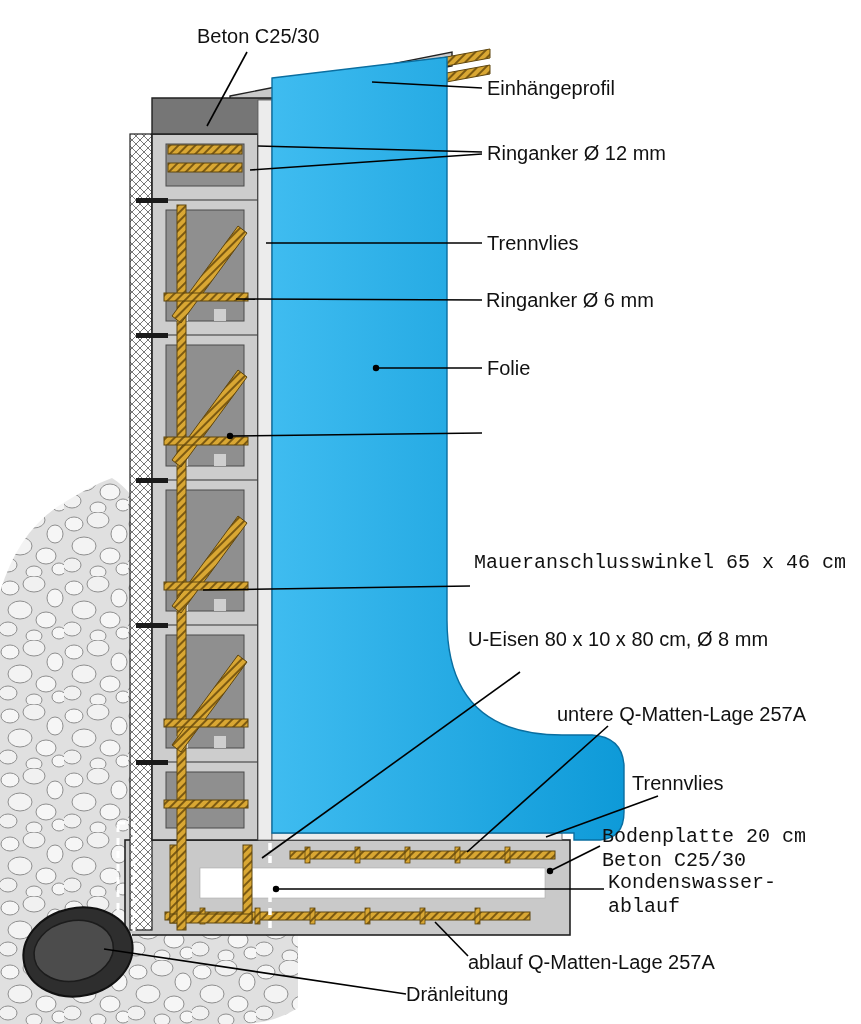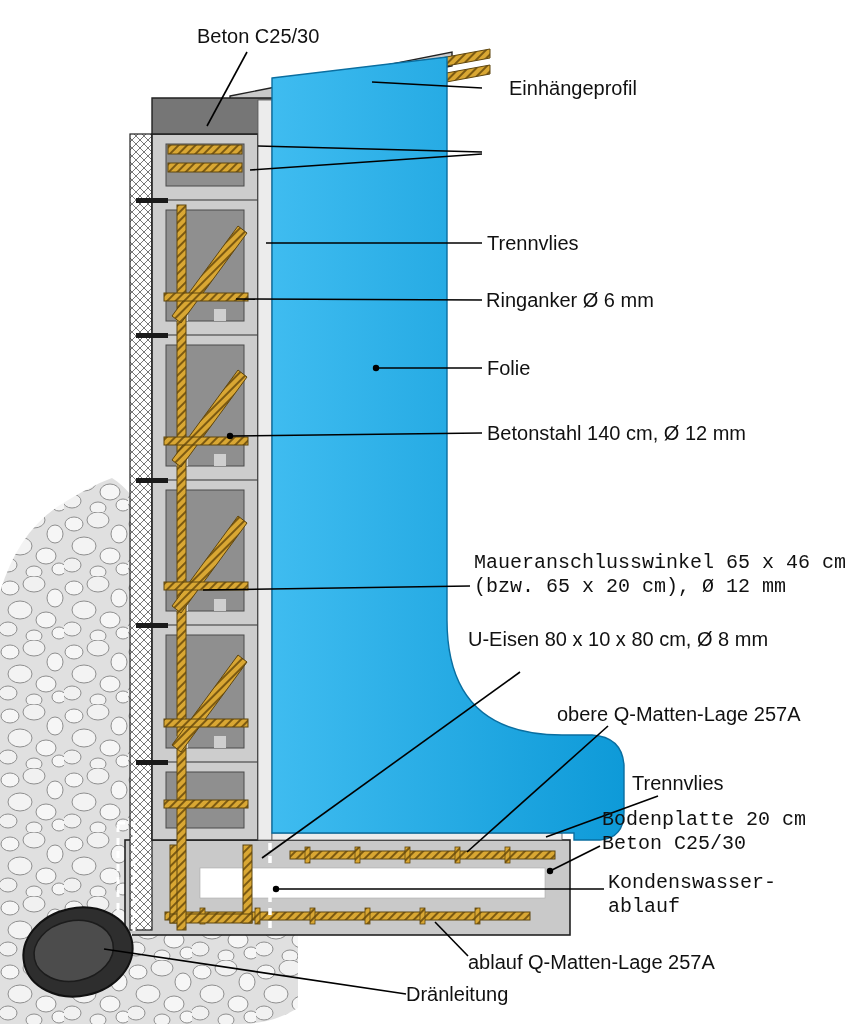--- a/index.html
+++ b/index.html
@@ -184,36 +184,35 @@
     </g>
     <g fill="#000">
       <circle cx="376" cy="368" r="3.2"></circle>
       <circle cx="230" cy="436" r="3.2"></circle>
       <circle cx="550" cy="871" r="3.2"></circle>
       <circle cx="276" cy="889" r="3.2"></circle>
     </g>
   </svg>
 
   <div class="label" style="left:197px;top:24px">Beton C25/30</div>
-  <div class="label" style="left:509px;top:76px">Einhängeprofil</div>
+  <div class="label" style="left:487px;top:76px">Einhängeprofil</div>
+  <div class="label" style="left:487px;top:141px">Ringanker Ø 12 mm</div>
   <div class="label" style="left:487px;top:231px">Trennvlies</div>
   <div class="label" style="left:486px;top:288px">Ringanker Ø 6 mm</div>
   <div class="label" style="left:487px;top:356px">Folie</div>
-  <div class="label" style="left:487px;top:421px">Betonstahl 140 cm, Ø 12 mm</div>
 
   <div class="label" style="left:474px;top:551px">
     <span class="ln">Maueranschlusswinkel 65 x 46 cm</span>
-    <span class="ln">(bzw. 65 x 20 cm), Ø 12 mm</span>
   </div>
 
   <div class="label" style="left:468px;top:627px">U-Eisen 80 x 10 x 80 cm, Ø 8 mm</div>
-  <div class="label" style="left:557px;top:702px">obere Q-Matten-Lage 257A</div>
+  <div class="label" style="left:557px;top:702px">untere Q-Matten-Lage 257A</div>
   <div class="label" style="left:632px;top:771px">Trennvlies</div>
 
-  <div class="label" style="left:602px;top:808px">
+  <div class="label" style="left:602px;top:825px">
     <span class="ln">Bodenplatte 20 cm</span>
     <span class="ln">Beton C25/30</span>
   </div>
 
   <div class="label" style="left:608px;top:871px">
     <span class="ln">Kondenswasser-</span>
     <span class="ln">ablauf</span>
   </div>
 
   <div class="label" style="left:468px;top:950px">ablauf Q-Matten-Lage 257A</div>

